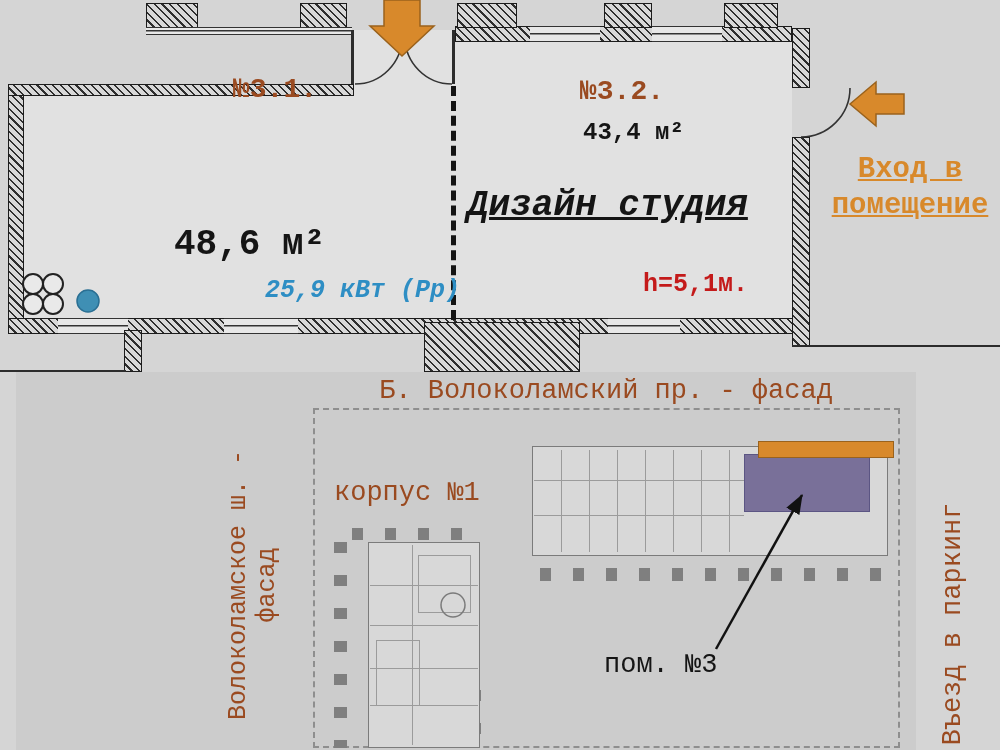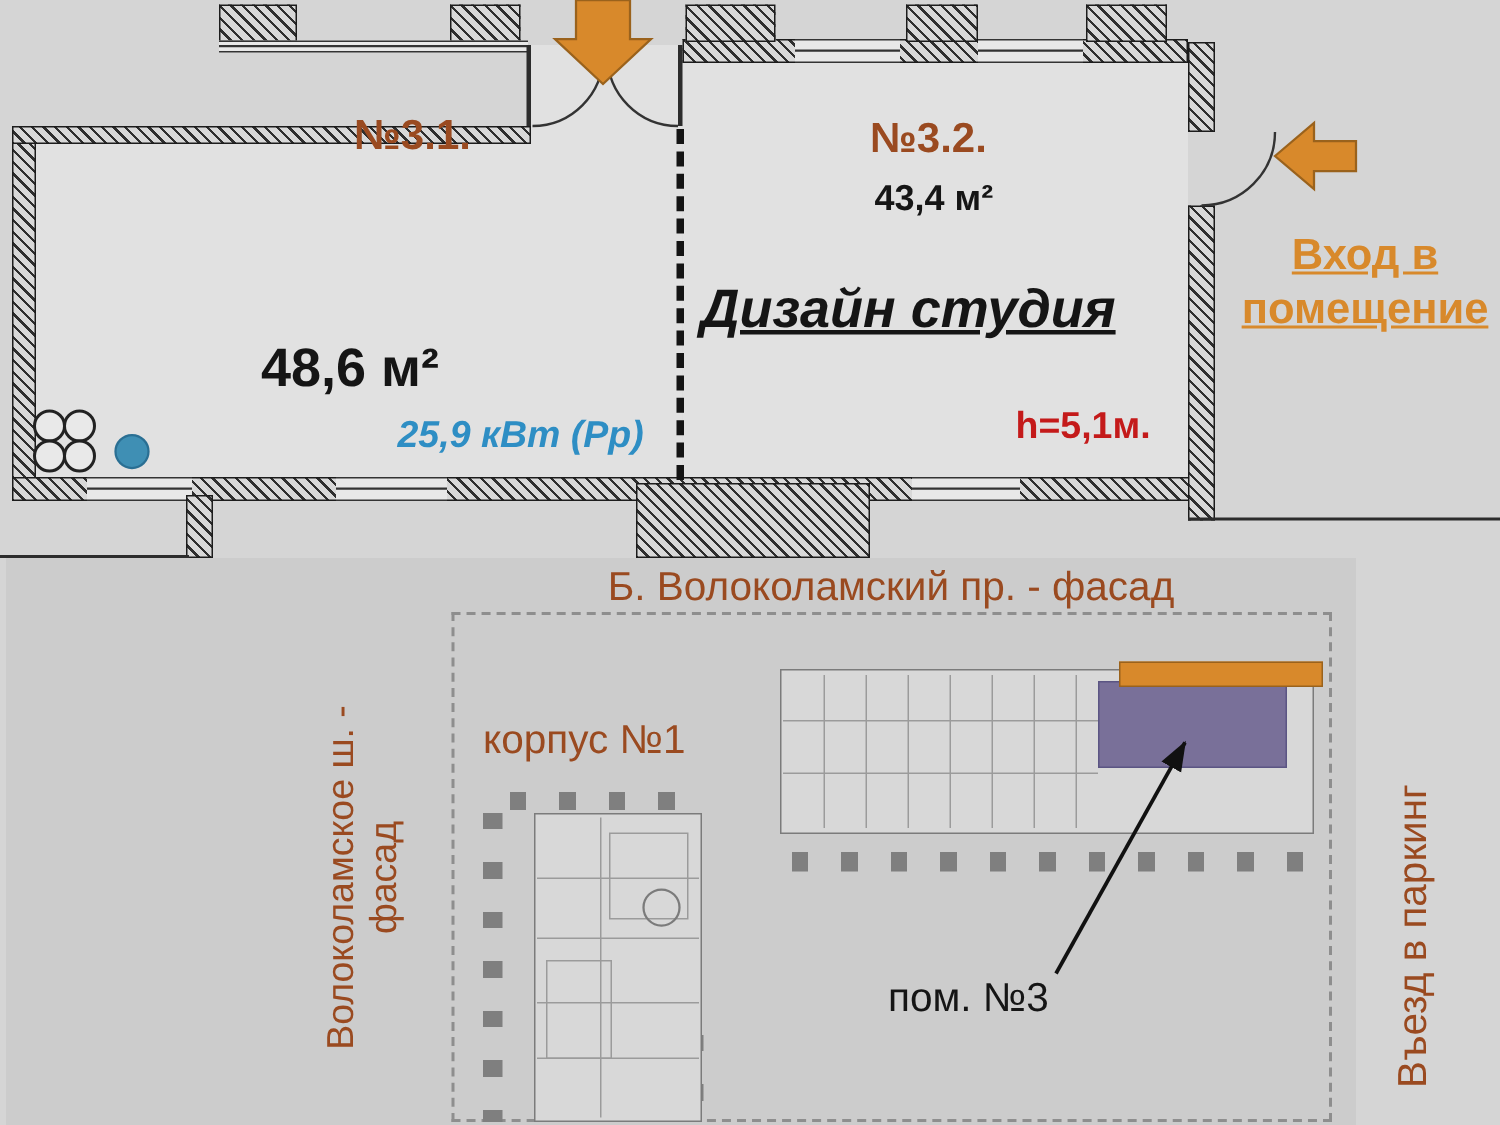--- a/index.html
+++ b/index.html
@@ -1,19 +1,19 @@
 <!DOCTYPE html>
 <html style="--brown-text: #9a4a20; --orange-accent: #d8892b; --blue-text: #2e8ec4; --red-text: #c41a1a; --purple-highlight: #6f6593;"><head>
 <meta charset="utf-8">
 <style>
   * { margin:0; padding:0; box-sizing:border-box; }
   html,body { width:1000px; height:750px; }
   body { font-family:"Liberation Sans", sans-serif; background:#d5d5d5; }
 
-  .stage { position:relative; width:1000px; height:750px; background:#d5d5d5; overflow:hidden; }
+  .stage { position:relative; width:1000px; height:750px; background:#d5d5d5; overflow:hidden;font-family:Liberation Mono, monospace; }
 
   
   .floorplan { position:absolute; left:0; top:0; width:1000px; height:372px; }
   .room { position:absolute; background:#e1e1e1; }
   .wall {
     position:absolute; background-color:#d8d8d8;
     background-image:repeating-linear-gradient(45deg,#2e2e2e 0,#2e2e2e 1.6px,transparent 1.6px,transparent 5.5px);
     outline:1.5px solid #1c1c1c; outline-offset:-1.5px;
   }
   .window {
@@ -27,21 +27,21 @@
   .t { position:absolute; white-space:nowrap; color:#151515; }
   .brown { color:var(--brown-text,#9a4a20); }
   .orange-text { color:var(--orange-accent,#c87d22); }
   .blue { color:var(--blue-text,#2e8ec4); }
   .red { color:var(--red-text,#c41a1a); }
   .bold { font-weight:bold; }
   .ital { font-style:italic; }
   .und { text-decoration:underline; }
 
   
-  .siteplan { position:absolute; left:4px; top:372px; width:900px; height:378px; background:#cccccc; }
+  .siteplan { position:absolute; left:16px; top:372px; width:900px; height:378px; background:#cccccc; }
   .dashed-box { position:absolute; border:2px dashed #8e8e8e; }
   .bldg { position:absolute; background:#d8d8d8; border:1.5px solid #7b7b7b; }
   .iline { position:absolute; background:#9b9b9b; }
   .irect { position:absolute; border:1px solid #9b9b9b; }
   .dots-h { position:absolute; background:repeating-linear-gradient(90deg,#7f7f7f 0 11px,transparent 11px 33px); }
   .dots-v { position:absolute; background:repeating-linear-gradient(180deg,#7f7f7f 0 11px,transparent 11px 33px); }
   .hl-purple { position:absolute; background:var(--purple-highlight,#6f6593); opacity:.9; border:1px solid #4e477a; }
   .hl-orange { position:absolute; background:var(--orange-accent,#d88b2b); border:1px solid #9a621c; }
   .rot { position:absolute; transform:translate(-50%,-50%) rotate(-90deg); transform-origin:center; text-align:center; line-height:1.15; }
 </style>
@@ -107,21 +107,21 @@
       <polygon points="850,104 876,82 876,94 904,94 904,114 876,114 876,126" fill="#d8892b" stroke="#9a621c" stroke-width="1.5"></polygon>
     </svg>
 
     <div class="t brown bold" style="left:210px;top:74px;width:130px;text-align:center;font-size:28px;">№3.1.</div>
     <div class="t bold" style="left:174px;top:224px;font-size:36px;">48,6 м²</div>
     <div class="t blue bold ital" style="left:265px;top:276px;font-size:25px;">25,9 кВт (Рр)</div>
 
     <div class="t brown bold" style="left:580px;top:76px;width:120px;font-size:28px;">№3.2.</div>
     <div class="t bold" style="left:583px;top:119px;font-size:24px;">43,4 м²</div>
     <div class="t bold ital und" style="left:467px;top:185px;font-size:36px;">Дизайн студия</div>
-    <div class="t red bold" style="left:677px;top:270px;font-size:25px;">h=5,1м.</div>
+    <div class="t red bold" style="left:643px;top:270px;font-size:25px;">h=5,1м.</div>
 
     <div class="t orange-text bold und" style="left:820px;top:152px;width:180px;text-align:center;font-size:29px;white-space:normal;line-height:1.25;">Вход в помещение</div>
   </div>
 
   <div class="siteplan">
 
     <div class="dashed-box" style="left:297px;top:36px;width:587px;height:340px;"></div>
 
     <div class="bldg" style="left:516px;top:74px;width:356px;height:110px;"></div>
     <div class="iline" style="left:545px;top:78px;width:1px;height:102px;"></div>

